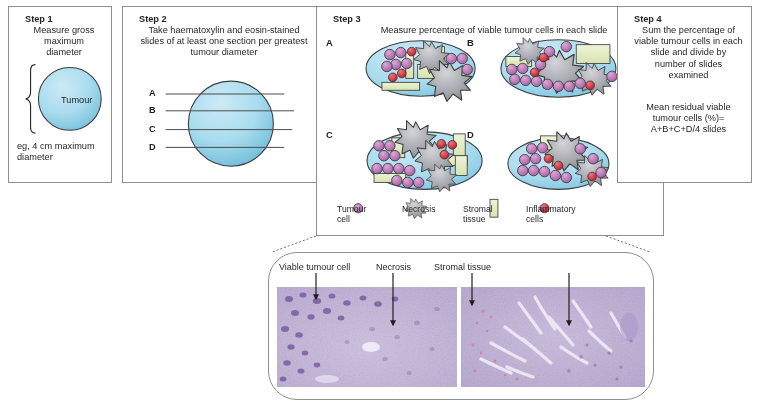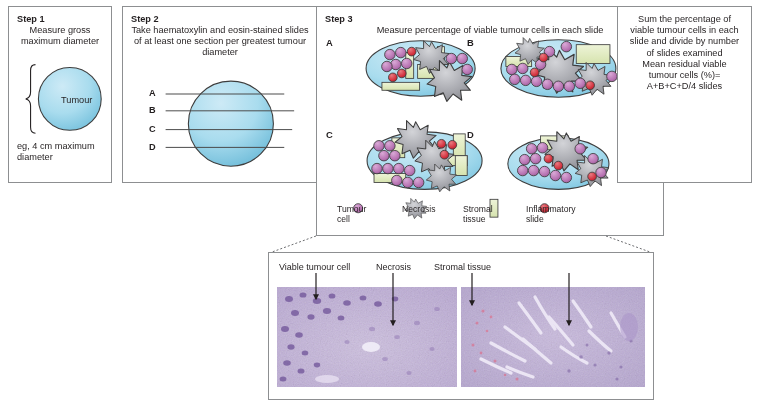--- a/index.html
+++ b/index.html
@@ -1,18 +1,18 @@
 <!DOCTYPE html>
 <html><head>
 <meta charset="utf-8">
 <style>
   html,body{margin:0;padding:0;background:#ffffff;}
   body{width:760px;height:406px;position:relative;overflow:hidden;
        font-family:"Liberation Sans","DejaVu Sans",sans-serif;color:#231f20;}
-  .panel{position:absolute;border:1.4px solid #8d8f91;background:#fff;box-sizing:border-box;}
+  .panel{position:absolute;border:1.4px solid #8d8f91;background:#fff;box-sizing:border-box;padding-left:8px;}
   .steptitle{font-weight:bold;font-size:9.2px;line-height:11px;}
   .steptext{font-size:9.2px;line-height:11.2px;text-align:center;}
   .pad{padding:7px 8px 0 8px;}
   .svgfull{position:absolute;left:0;top:0;width:100%;height:100%;overflow:visible;}
   .legend-row{position:absolute;font-size:8.6px;line-height:10.4px;}
   .mlabel{position:absolute;font-size:9px;line-height:10px;white-space:nowrap;}
   .micro{position:absolute;overflow:hidden;}
   .slideLetter{position:absolute;font-size:9.4px;font-weight:bold;}
   .abcd{position:absolute;font-size:9.2px;font-weight:bold;}
 </style>
@@ -242,39 +242,40 @@
   </div>
   <div class="legend-row" style="left:85px;top:197px;">
     <div>Necrosis</div>
   </div>
   <div class="legend-row" style="left:146px;top:197px;">
     <div>Stromal</div>
     <div>tissue</div>
   </div>
   <div class="legend-row" style="left:209px;top:197px;">
     <div>Inflammatory</div>
-    <div>slide</div>
+    <div>cells</div>
   </div>
 </div>
 
 <div class="panel" style="left:617px;top:6px;width:135px;height:177px;">
   <div class="pad">
+    <div class="steptitle">Step 4</div>
     <div class="steptext">Sum the percentage of viable tumour cells in each slide and divide by number of slides examined</div>
-    <div class="steptext" style="margin-top:0;">Mean residual viable</div>
+    <div class="steptext" style="margin-top:21px;">Mean residual viable</div>
     <div class="steptext">tumour cells (%)=</div>
     <div class="steptext">A+B+C+D/4 slides</div>
   </div>
 </div>
 
 <svg style="position:absolute;left:0;top:0;width:760px;height:406px;">
   <line x1="316" y1="236" x2="272" y2="252" stroke="#6d6e71" stroke-width="1" stroke-dasharray="2,2"></line>
   <line x1="606" y1="236" x2="650" y2="252" stroke="#6d6e71" stroke-width="1" stroke-dasharray="2,2"></line>
 </svg>
 
-<div class="panel" style="left:268px;top:252px;width:386px;height:148px;">
+<div class="panel" style="left:268px;top:252px;width:386px;height:148px;border-radius:29px;">
 
   <div class="mlabel" style="left:10px;top:9px;">Viable tumour cell</div>
   <div class="mlabel" style="left:107px;top:9px;">Necrosis</div>
   <div class="mlabel" style="left:165px;top:9px;">Stromal tissue</div>
   <div class="mlabel" style="left:260px;top:9px;margin-top:48px;">Inflammatory cells</div>
 
   <div class="micro" style="left:8px;top:34px;width:180px;height:100px;">
     <svg width="180" height="100" viewBox="0 0 180 100">
       <defs>
         <radialGradient id="mlb" cx="50%" cy="60%" r="85%">

